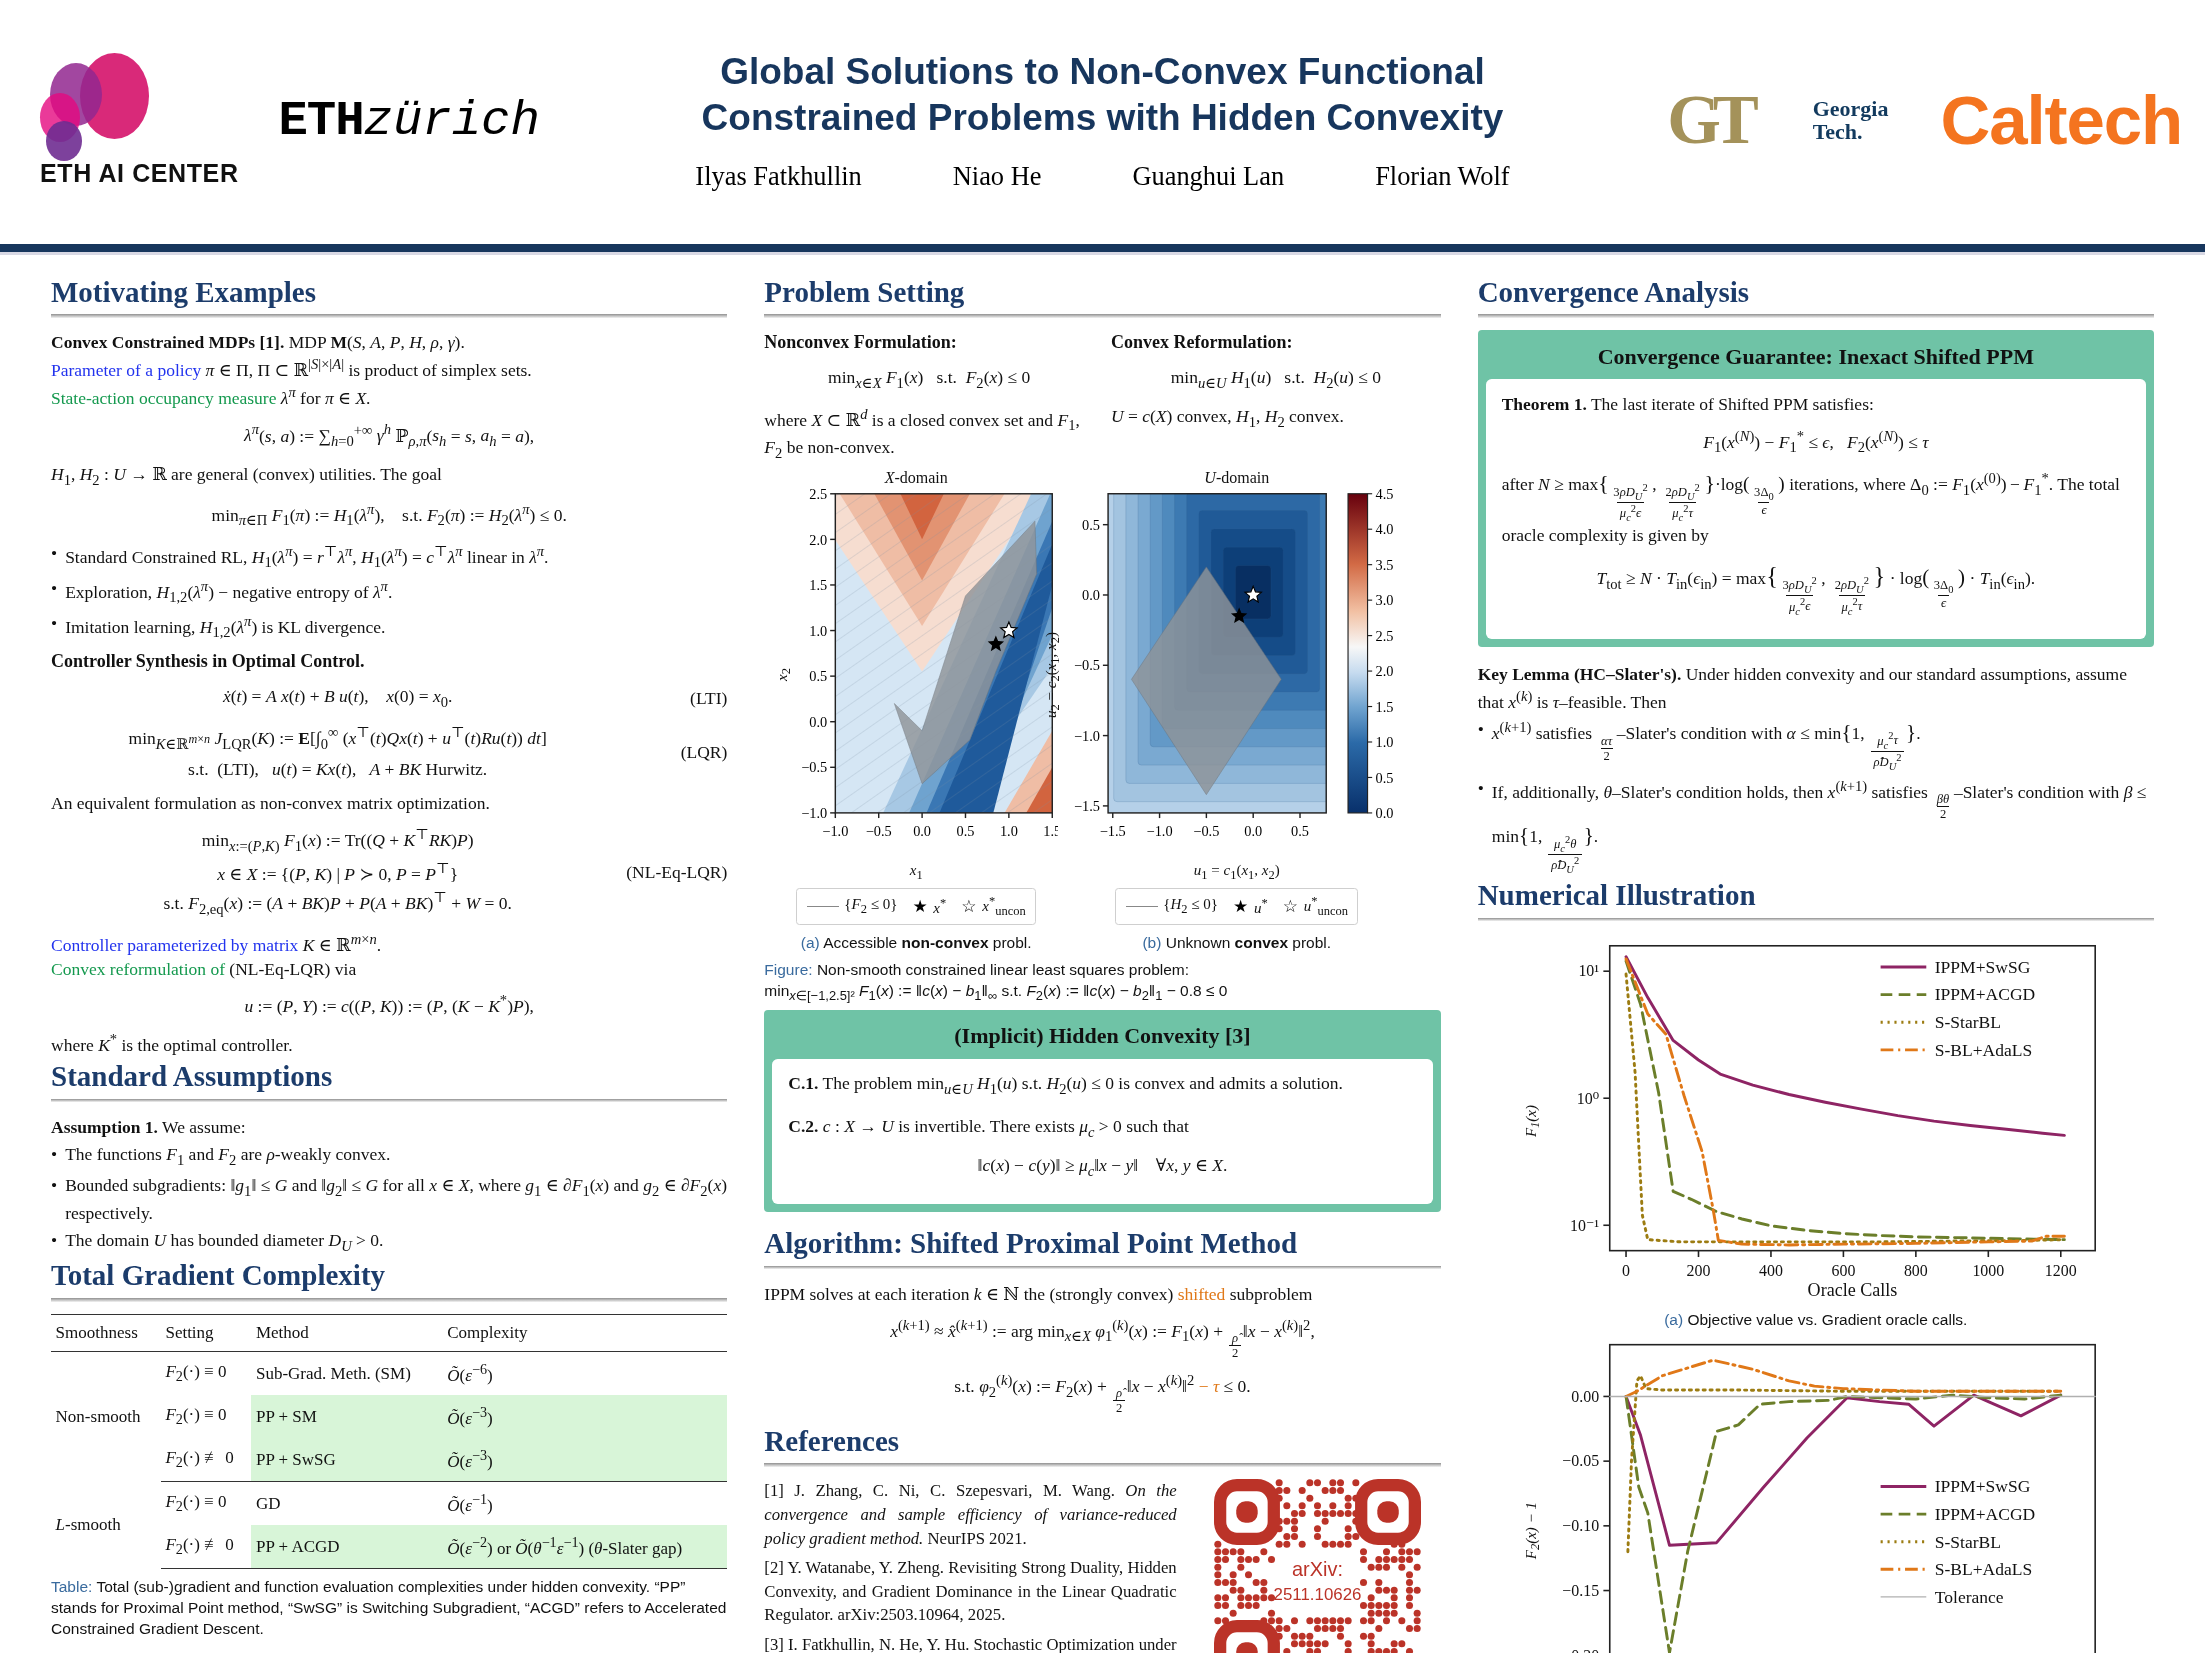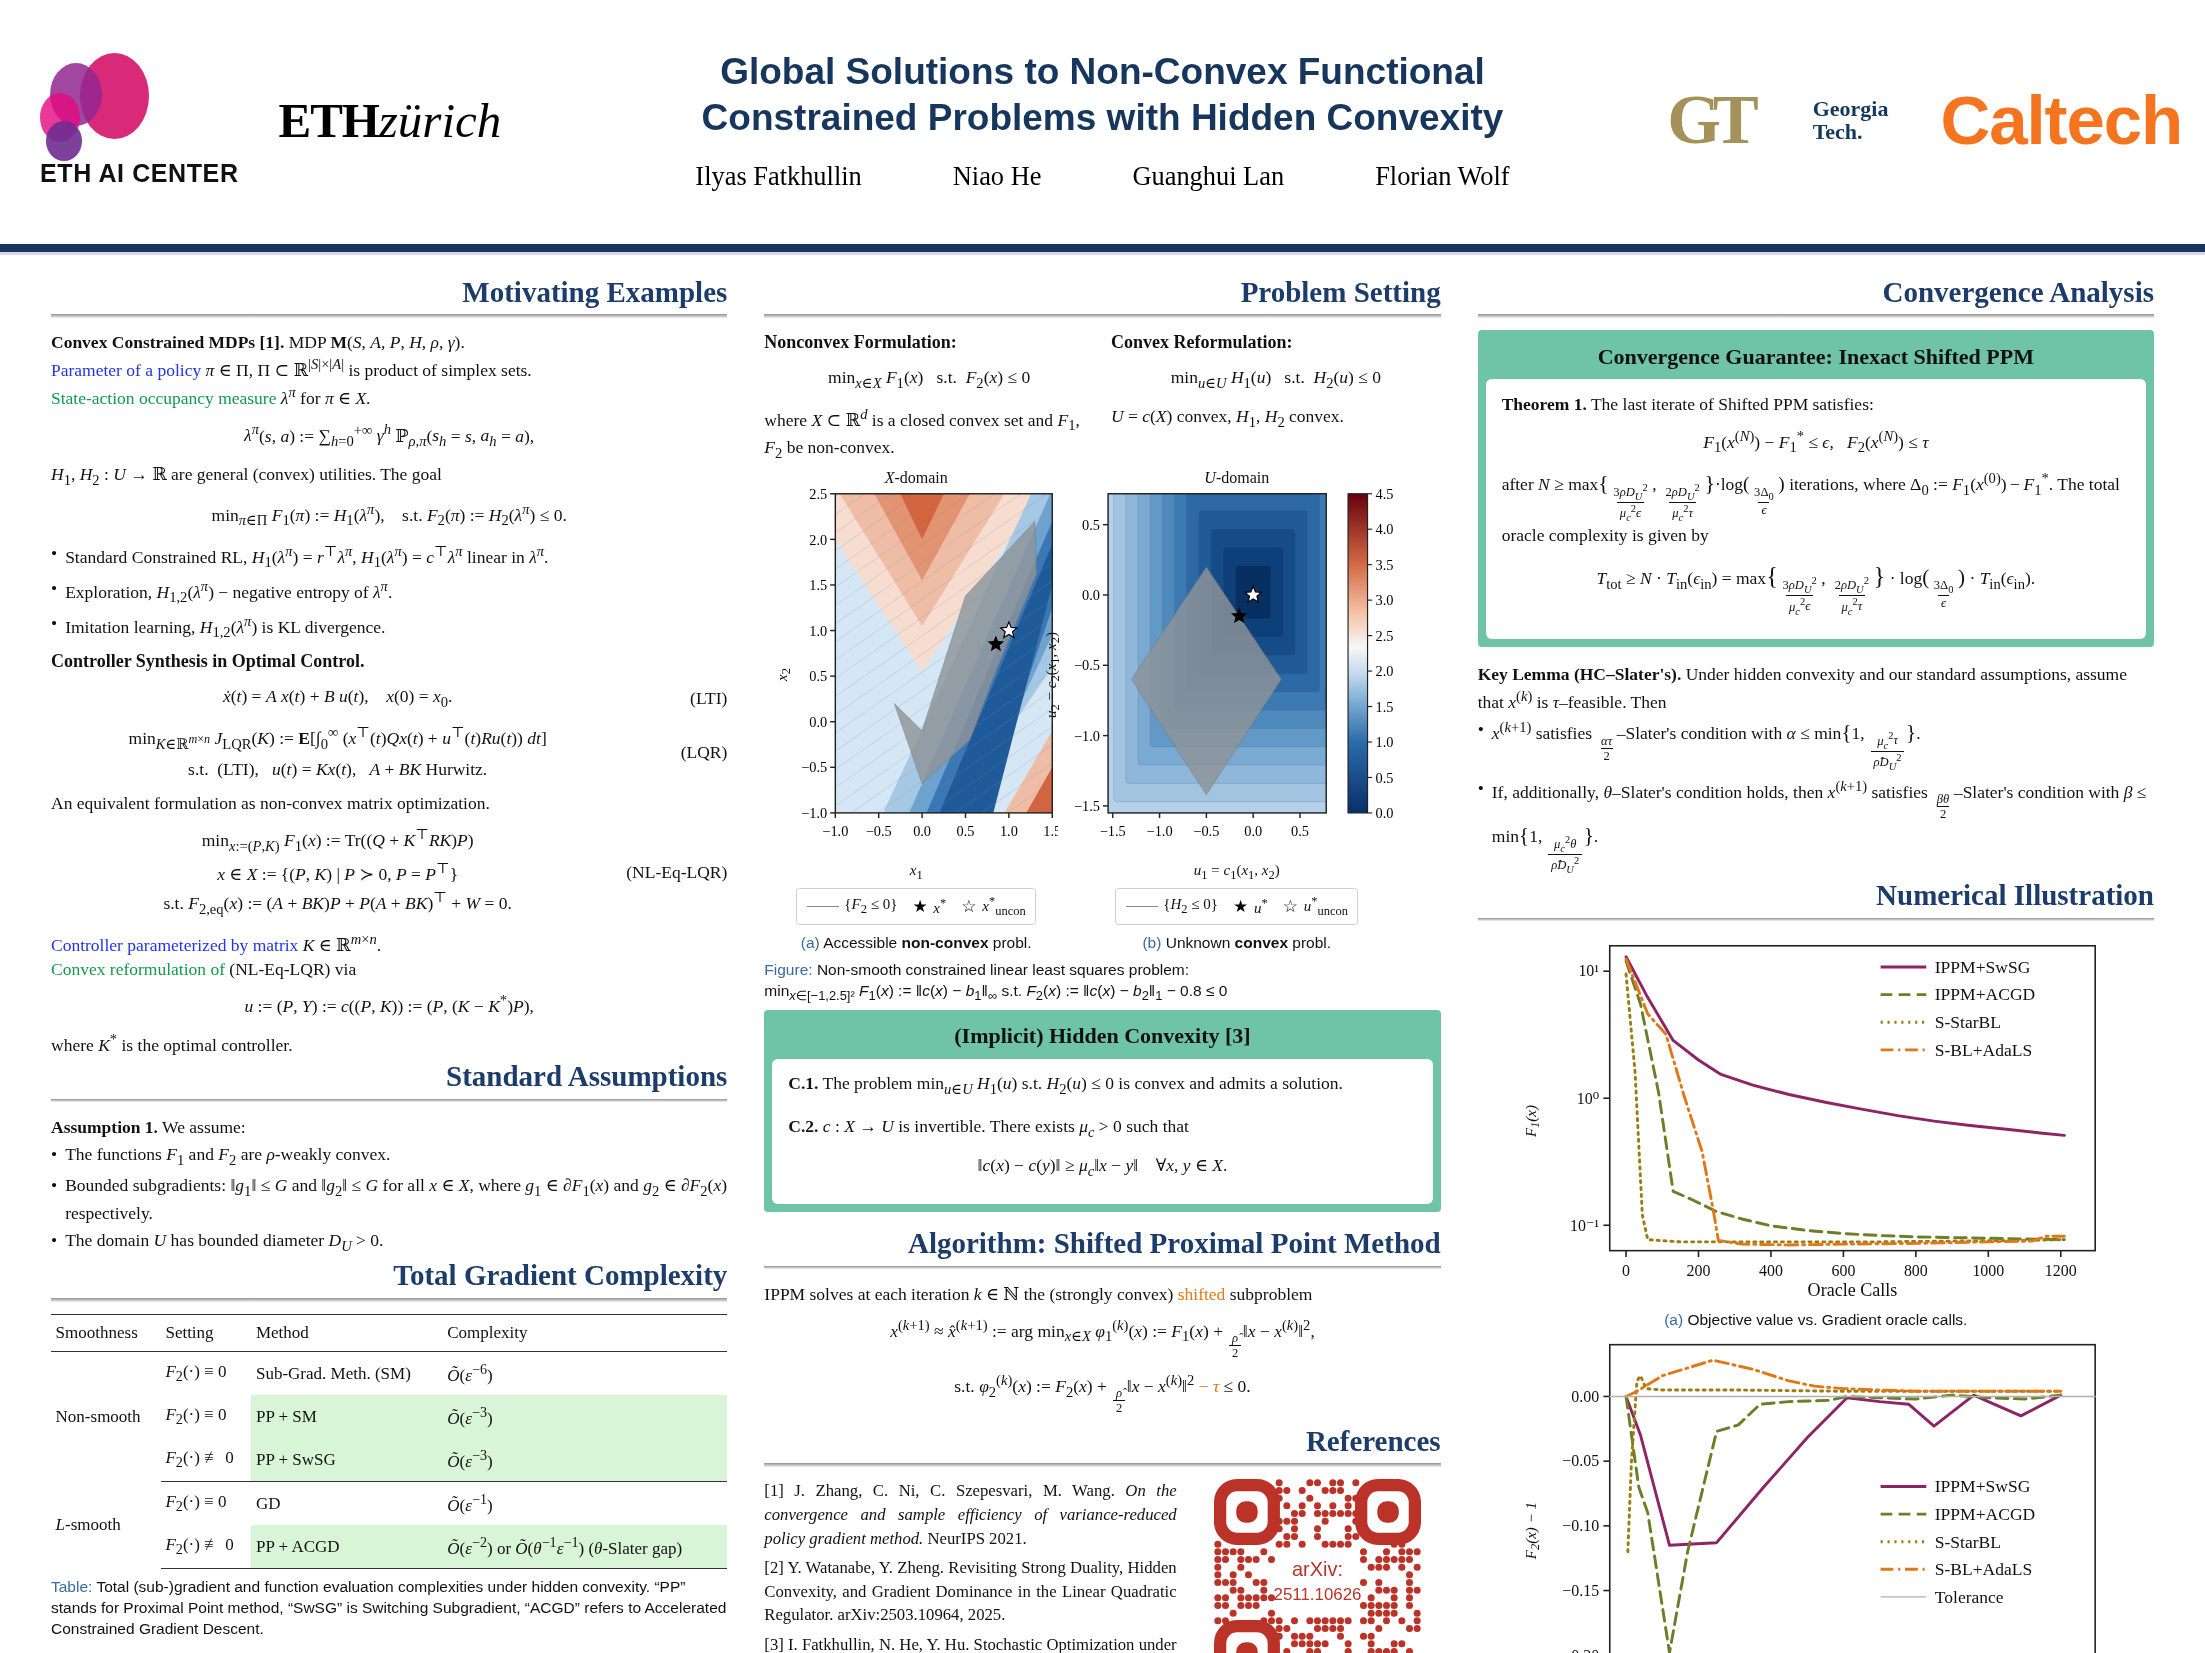--- a/index.html
+++ b/index.html
@@ -6,35 +6,35 @@
   .poster{width:2205px;height:1654px;background:#ffffff;position:relative;overflow:hidden;
           font-family:"Liberation Serif","DejaVu Serif","DejaVu Sans",serif;color:#111;}
   
   .header{display:grid;grid-template-columns:563px 1fr 563px;align-items:center;height:230px;padding:5.7px 23px 0;}
   .logos-left,.logos-right{display:flex;align-items:center;gap:40px;height:100%;}
   .logos-right{justify-content:flex-end;gap:52px;}
   .ethai{display:flex;flex-direction:column;align-items:flex-start;gap:3.4px;padding-left:17px;}
   .ethai-mark{position:relative;width:126px;height:103px;}
   .ethai-mark i{position:absolute;border-radius:50%;display:block;}
   .ethai-text{font-family:"Liberation Sans",sans-serif;font-weight:bold;font-size:25px;letter-spacing:0.6px;color:#111;}
-  .ethz{font-family:Liberation Serif, serif;font-size:49px;color:#000;}
+  .ethz{font-family:Liberation Mono, monospace;font-size:49px;color:#000;}
   .ethz b{font-weight:900;letter-spacing:-1.1px;}
   .ethz i{font-weight:300;}
   .gt{display:flex;align-items:center;gap:13.8px;}
   .gt-mark{font-family:"Liberation Serif",serif;font-weight:bold;font-size:69px;color:#a4925a;letter-spacing:-8px;}
   .gt-text{font-family:"Liberation Serif",serif;font-weight:bold;font-size:22px;line-height:1.02;color:#123a5e;margin-left:48px;}
   .caltech{font-family:"Liberation Sans",sans-serif;font-weight:bold;font-size:69px;color:#f4741f;letter-spacing:-1.1px;}
   .title-block{text-align:center;}
   .title{font-family:"Liberation Sans",sans-serif;font-weight:bold;font-size:37px;line-height:1.25;color:#17365d;}
   .authors{display:flex;justify-content:center;gap:91px;margin-top:19.5px;font-size:26.4px;color:#000;}
   .navy-bar{height:8.6px;background:#17365d;margin-top:8px;}
   .navy-bar-sub{height:2.9px;background:#d8d8e4;}
   
   .cols{display:grid;grid-template-columns:1fr 1fr 1fr;gap:37px;padding:17px 51px 0;}
-  .colhead{font-weight:bold;font-size:29px;color:#1c3c6b;text-align:right;margin:3.4px 0 0;}
+  .colhead{font-weight:bold;font-size:29px;color:#1c3c6b;text-align:left;margin:3.4px 0 0;}
   .hrule{height:3.4px;background:linear-gradient(#909090,#f3f3f3);margin:5.7px 0 12.6px;}
   .body-t{font-size:17.5px;line-height:1.38;}
   .eq{font-size:17.5px;text-align:center;margin:9.2px 0;line-height:1.5;}
   .tagged{position:relative;padding-right:103px;}
   .tagged .tag{position:absolute;right:0;top:50%;transform:translateY(-50%);font-style:normal;}
   .bl{display:flex;gap:8px;margin:3.4px 0;}
   .bl .dot{flex:0 0 auto;}
   .bluetxt{color:#2233ee;}
   .greentxt{color:#14994e;}
   .orangetxt{color:#e07818;}

